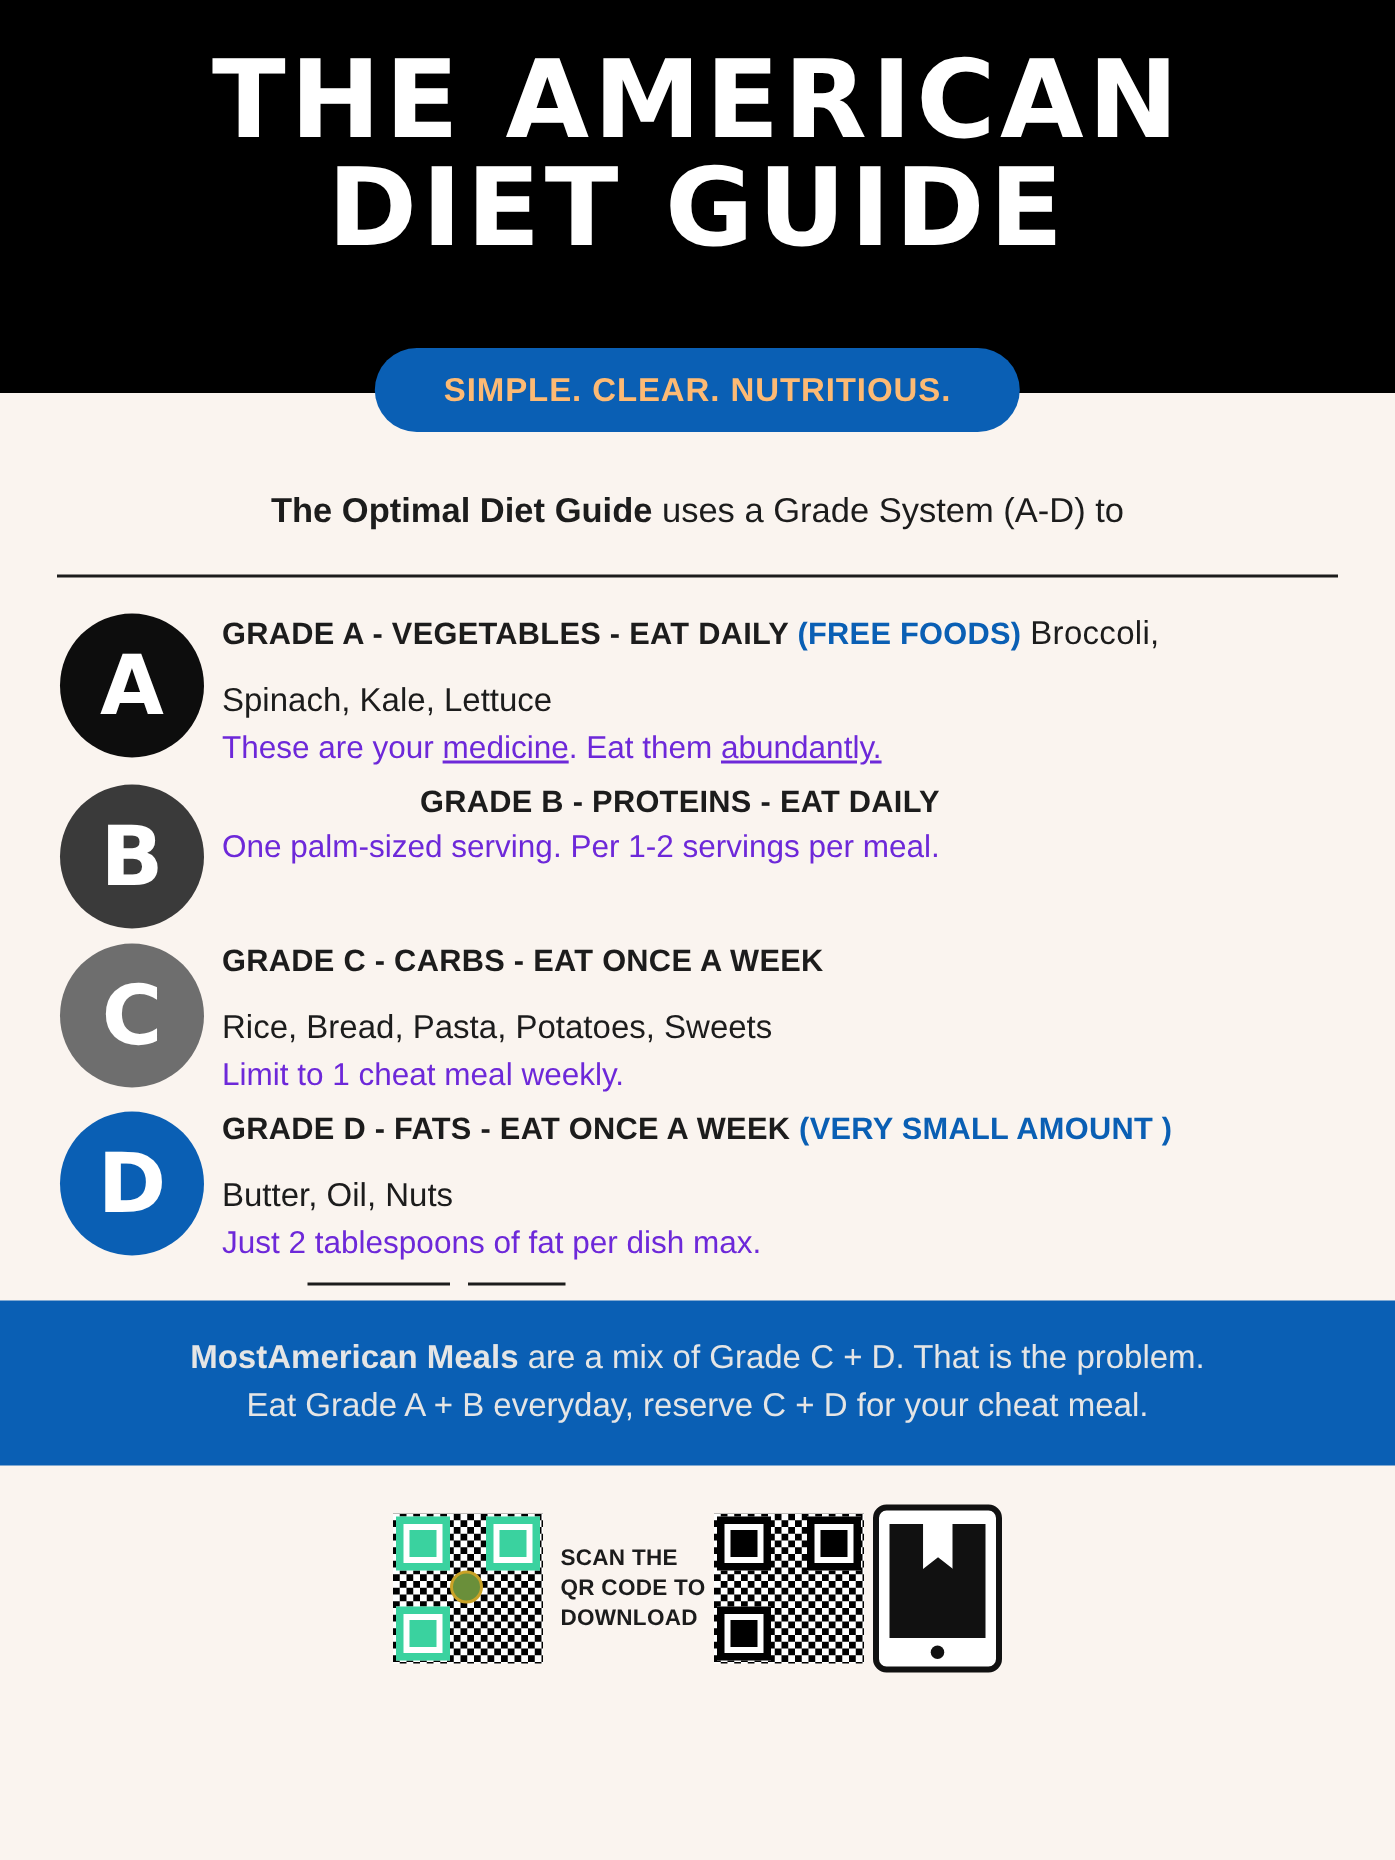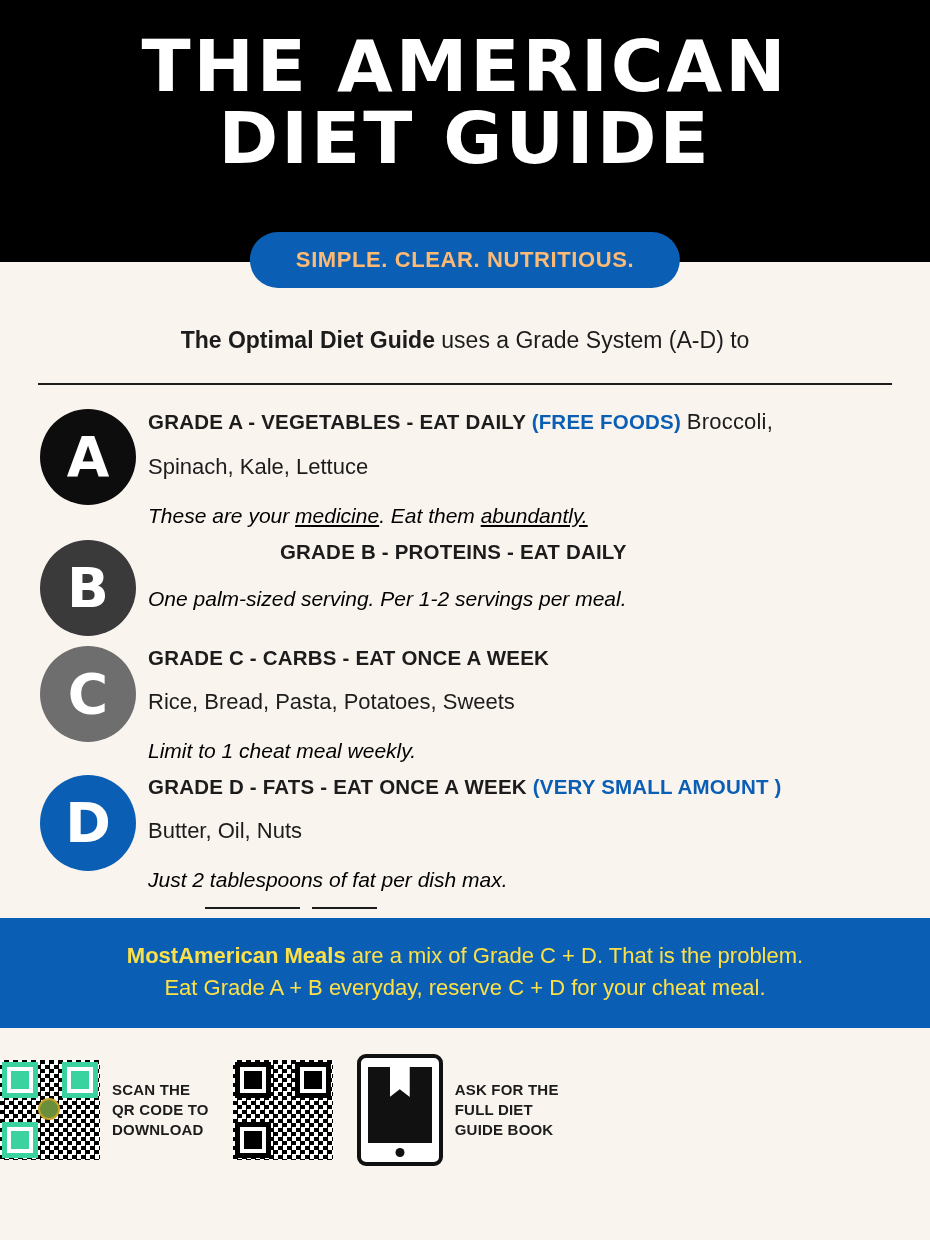--- a/index.html
+++ b/index.html
@@ -120,58 +120,58 @@
     font-size: 22px;
   }
   .grade-items {
     font-size: 22px;
     color: #1c1c1c;
     line-height: 1.45;
     margin-top: 14px;
   }
   .grade-note {
     font-size: 21px;
-    font-style: italic;
-    color: #000000;
+    color: #6d28d9;
     line-height: 1.4;
-    margin-top: 18px;
+    margin-top: 1px;
   }
   .ul { text-decoration: underline; }
 
   .small-rules {
     position: relative;
     height: 10px;
     margin: 2px 0 0 205px;
   }
   .small-rules i {
     display: inline-block;
     height: 2px;
     background: #1c1c1c;
     vertical-align: middle;
   }
   .small-rules i.one { width: 95px; }
   .small-rules i.two { width: 65px; margin-left: 12px; }
 
   
   .banner {
     background: #0a5fb4;
-    color: #fde047;
+    color: #e5e5e5;
     text-align: center;
     padding: 22px 40px 24px 40px;
     font-size: 22px;
     line-height: 1.45;
     margin-top: 10px;
   }
   .banner b { font-weight: bold; }
 
   
   .footer {
     display: flex;
     align-items: center;
-    gap: 24px;
+    justify-content: center;
+    gap: 6px;
     padding: 26px 0 0 0;
   }
   .foot-item {
     display: flex;
     align-items: center;
     gap: 12px;
   }
   .foot-text {
     font-size: 15px;
     font-weight: bold;
@@ -352,20 +352,15 @@
     </div>
   </div>
 
   <div class="foot-item">
     <div class="tablet">
       <div class="screen">
         <span class="bookmark"></span>
       </div>
       <span class="home"></span>
     </div>
-    <div class="foot-text">
-      <div>ASK FOR THE</div>
-      <div>FULL DIET</div>
-      <div>GUIDE BOOK</div>
-    </div>
   </div>
 
 </div>
 
 </body></html>

